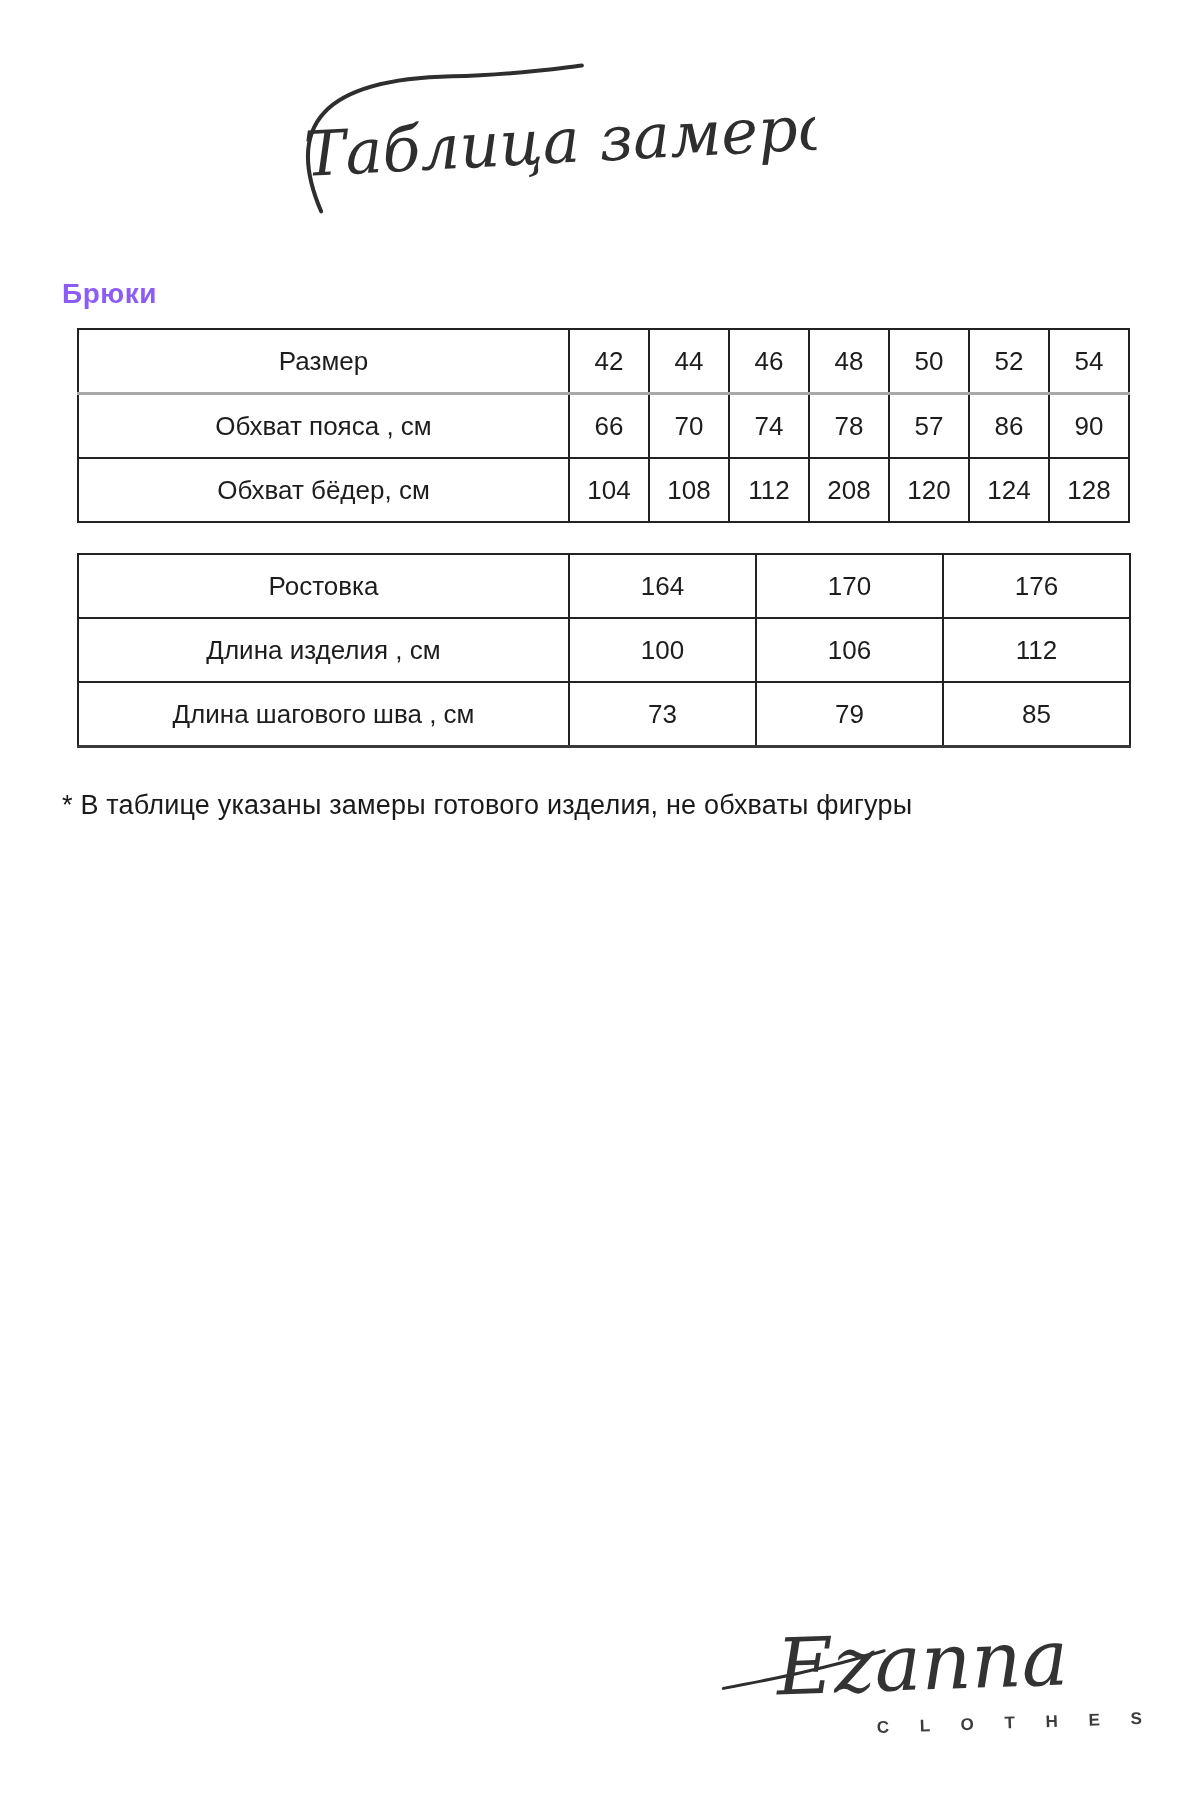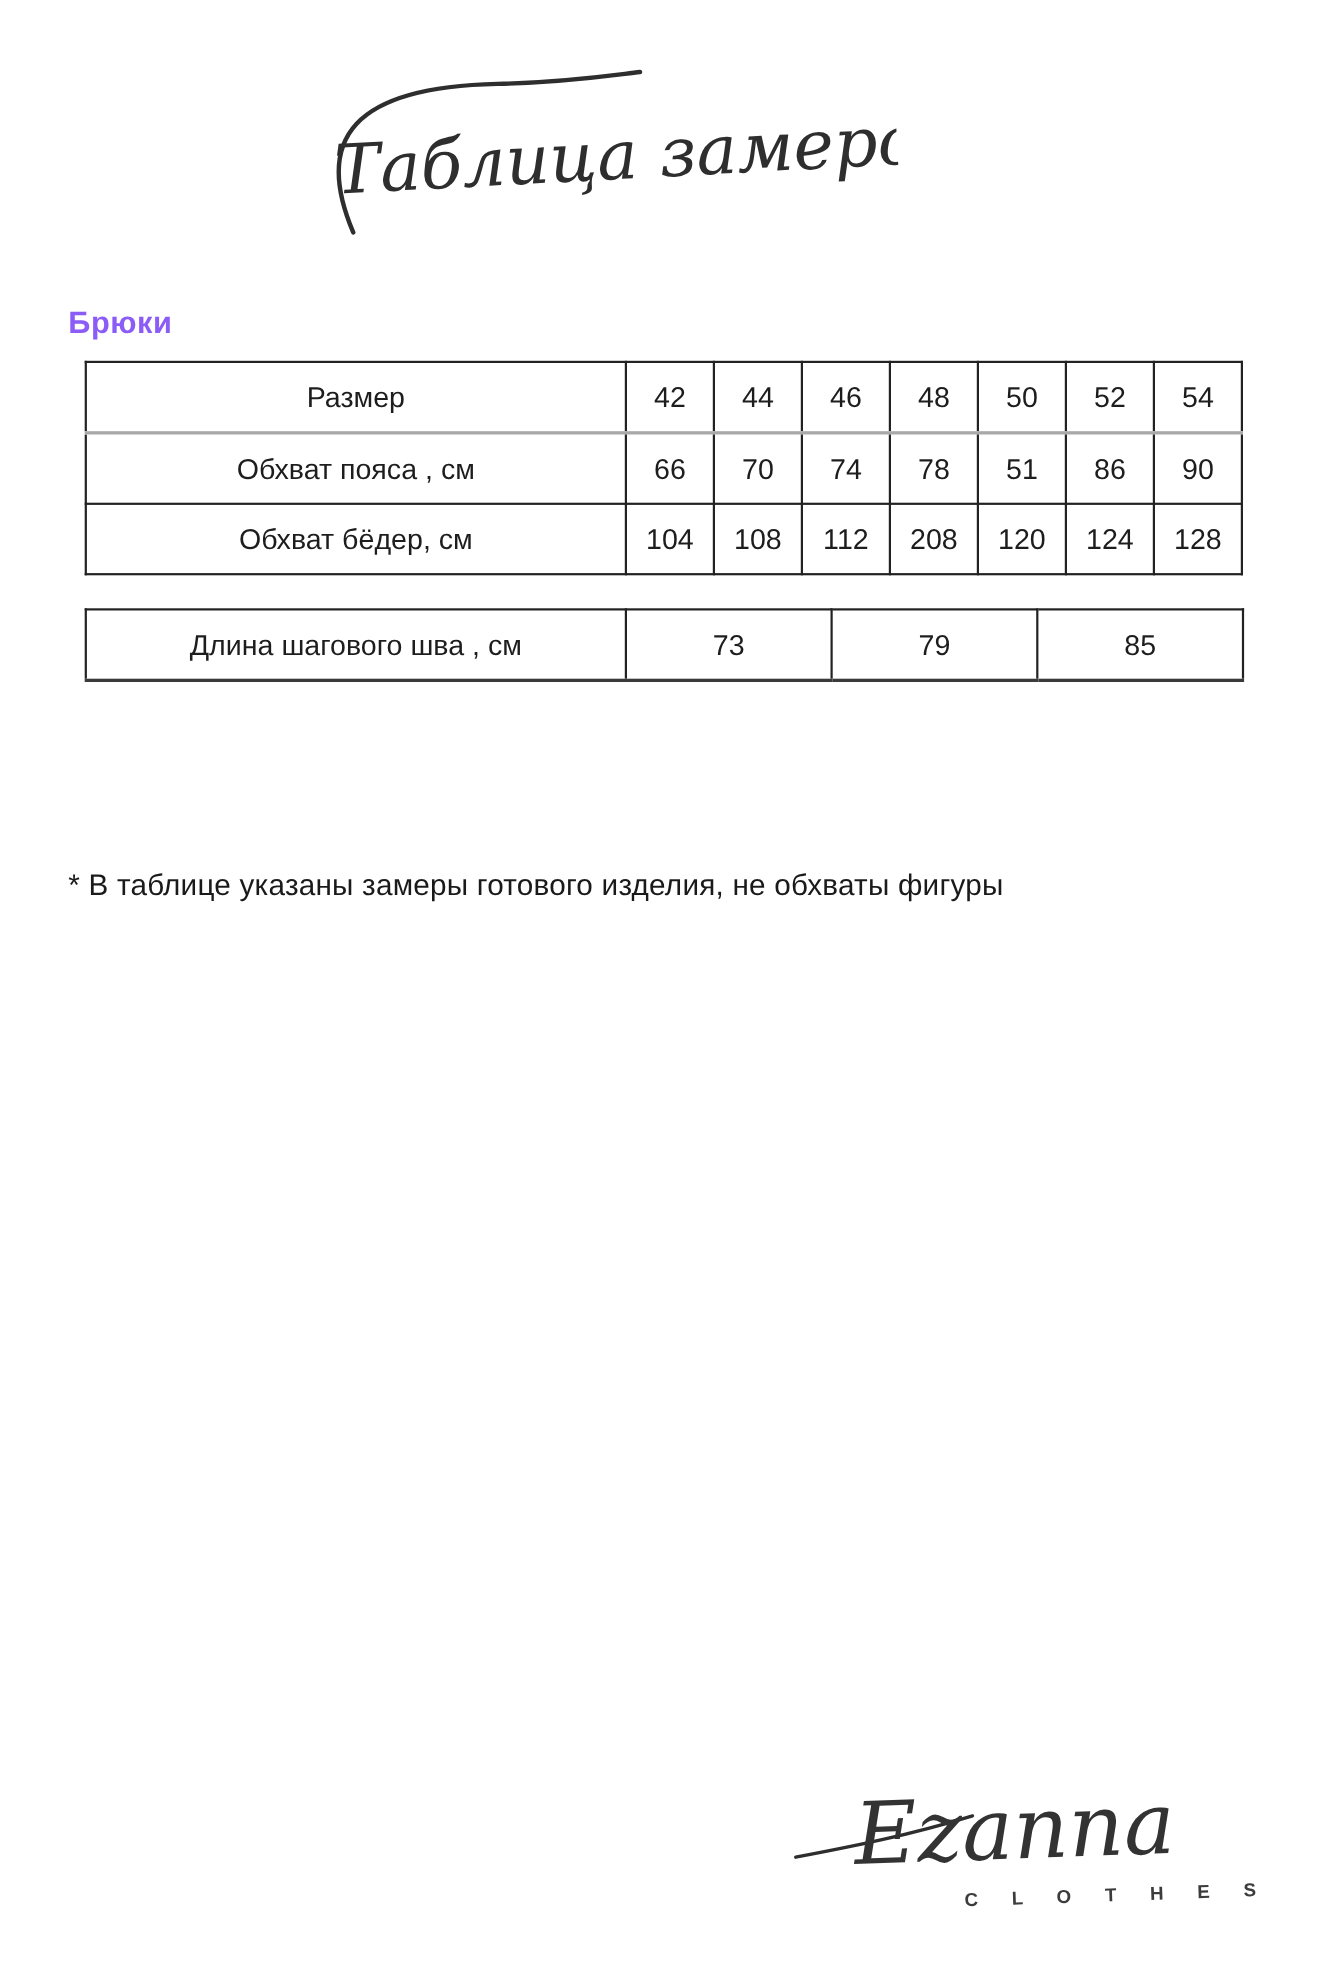--- a/index.html
+++ b/index.html
@@ -99,21 +99,21 @@
           <td>50</td>
           <td>52</td>
           <td>54</td>
         </tr>
         <tr>
           <td>Обхват пояса , см</td>
           <td>66</td>
           <td>70</td>
           <td>74</td>
           <td>78</td>
-          <td>51</td>
+          <td>57</td>
           <td>86</td>
           <td>90</td>
         </tr>
         <tr>
           <td>Обхват бёдер, см</td>
           <td>104</td>
           <td>108</td>
           <td>112</td>
           <td>208</td>
           <td>120</td>
@@ -125,20 +125,32 @@
 
   <table class="meas t2">
     <colgroup>
       <col class="c-label">
       <col class="c-len">
         <col class="c-len">
         <col class="c-len">
     </colgroup>
     <tbody>
         <tr>
+          <td>Ростовка</td>
+          <td>164</td>
+          <td>170</td>
+          <td>176</td>
+        </tr>
+        <tr>
+          <td>Длина изделия , см</td>
+          <td>100</td>
+          <td>106</td>
+          <td>112</td>
+        </tr>
+        <tr>
           <td>Длина шагового шва , см</td>
           <td>73</td>
           <td>79</td>
           <td>85</td>
         </tr>
       </tbody>
   </table>
 
   <div class="footnote">* В таблице указаны замеры готового изделия, не обхваты фигуры</div>
 

